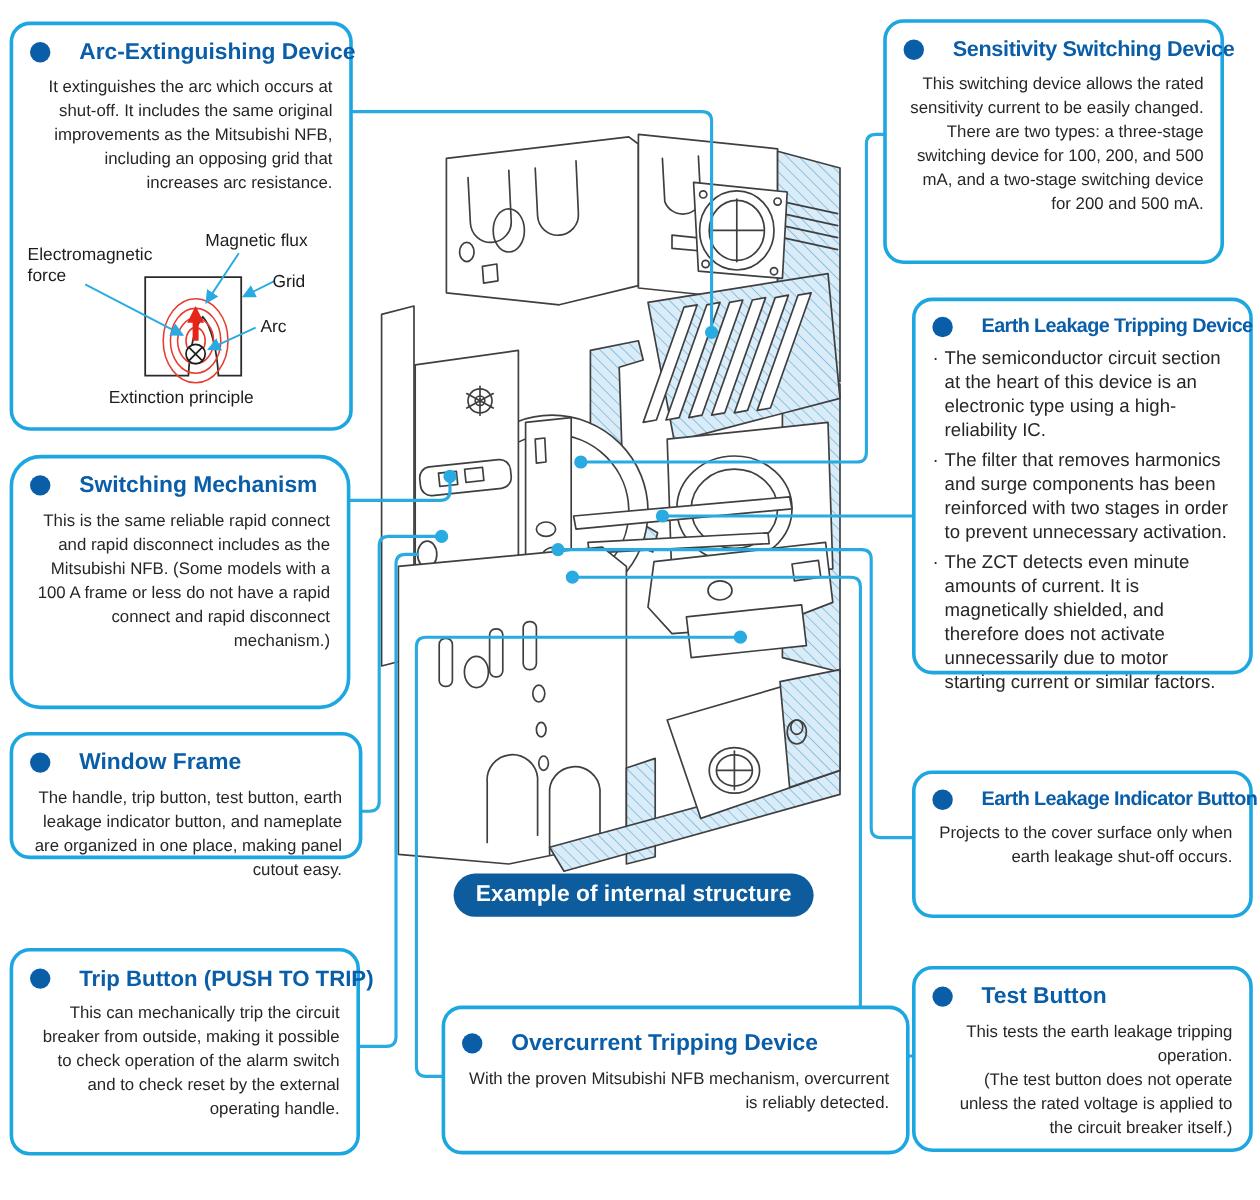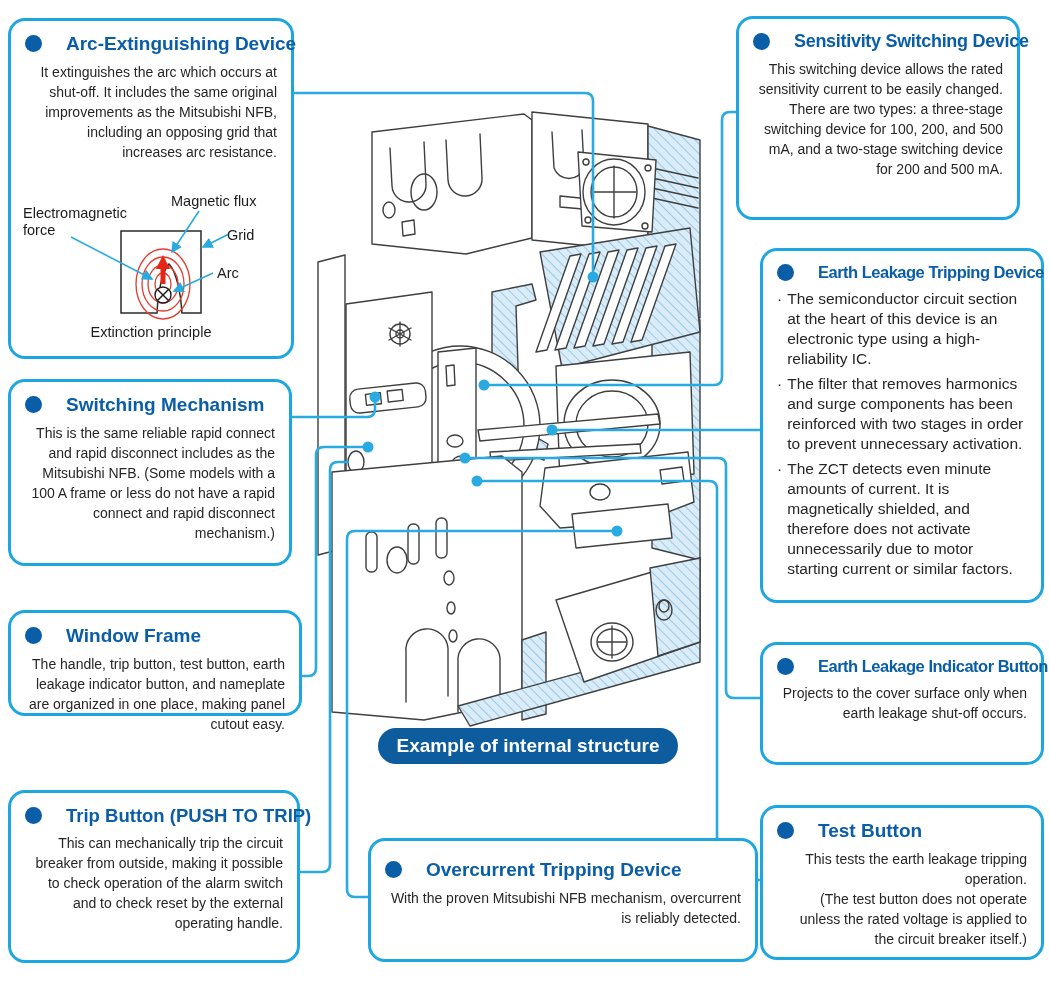--- a/index.html
+++ b/index.html
@@ -239,21 +239,21 @@
         </g>
       </svg>
       <div class="mini-label lbl-emf">Electromagnetic force</div>
       <div class="mini-label lbl-flux">Magnetic flux</div>
       <div class="mini-label lbl-grid">Grid</div>
       <div class="mini-label lbl-arc">Arc</div>
       <div class="mini-label lbl-caption">Extinction principle</div>
     </div>
   </div>
 
-  <div class="callout" style="left:8px;top:379px;width:284px;height:187px;">
+  <div class="callout" style="left:8px;top:379px;width:284px;height:212px;border-radius:26px;">
     <h2>
         <span class="titledot"></span>
         <span>Switching Mechanism</span>
       </h2>
     <p>This is the same reliable rapid connect and rapid disconnect includes as the Mitsubishi NFB. (Some models with a 100 A frame or less do not have a rapid connect and rapid disconnect mechanism.)</p>
   </div>
 
   <div class="callout" style="left:8px;top:610px;width:294px;height:106px;">
     <h2>
         <span class="titledot"></span>
@@ -279,21 +279,21 @@
   </div>
 
   <div class="callout semicond" style="left:736px;top:16px;width:284px;height:204px;">
     <h2>
         <span class="titledot"></span>
         <span>Sensitivity Switching Device</span>
       </h2>
     <p>This switching device allows the rated sensitivity current to be easily changed. There are two types: a three-stage switching device for 100, 200, and 500 mA, and a two-stage switching device for 200 and 500 mA.</p>
   </div>
 
-  <div class="callout condensed" style="left:760px;top:248px;width:284px;height:355px;">
+  <div class="callout condensed" style="left:760px;top:248px;width:284px;height:314px;">
     <h2>
         <span class="titledot"></span>
         <span>Earth Leakage Tripping Device</span>
       </h2>
     <div class="bullets">
       <div class="bullet-item">
         <span class="marker">·</span>
         <span>The semiconductor circuit section at the heart of this device is an electronic type using a high-reliability IC.</span>
       </div>
       <div class="bullet-item">

